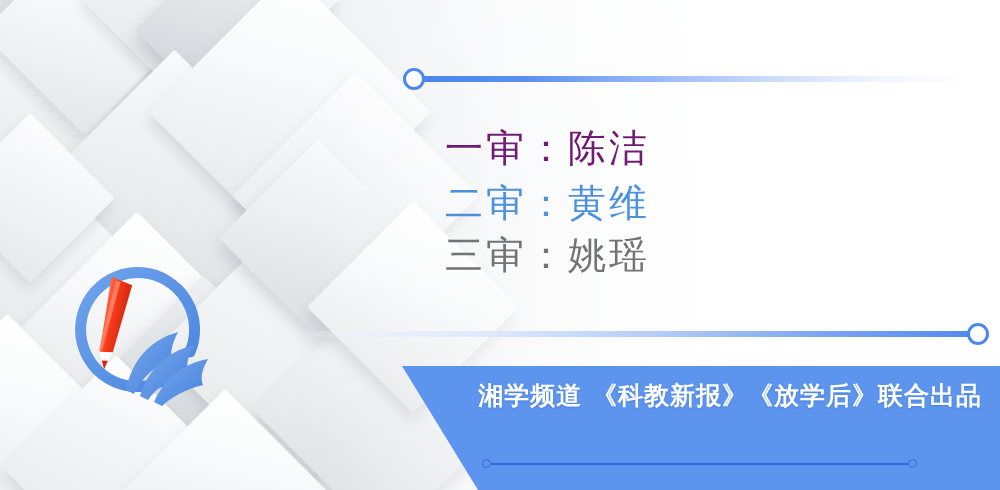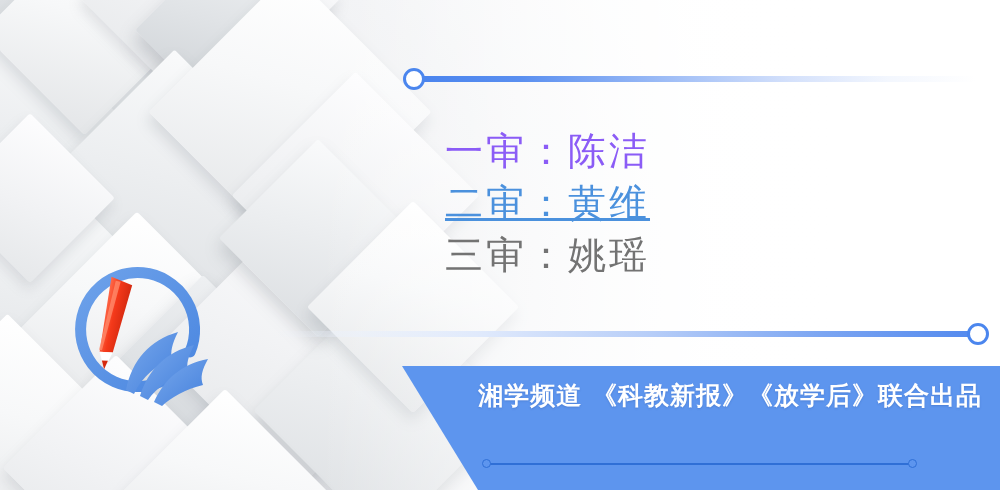--- a/index.html
+++ b/index.html
@@ -100,22 +100,22 @@
     top: 125px;
     width: 420px;
   }
   .credit-line {
     font-family: "DejaVu Sans", "Liberation Sans", sans-serif;
     font-size: 38px;
     line-height: 52px;
     letter-spacing: 3px;
     white-space: nowrap;
   }
-  .credit-line.l1 { color: #8b5cf6; }
-  .credit-line.l2 { color: #4b91dd; text-decoration: underline; }
+  .credit-line.l1 { color: #701a75; font-family: Liberation Mono, monospace; }
+  .credit-line.l2 { color: #4b91dd; }
   .credit-line.l3 { color: #737373; }
 
   
   #banner {
     position: absolute;
     left: 0;
     top: 366px;
     width: 1000px;
     height: 124px;
     background: #5d95ee;

